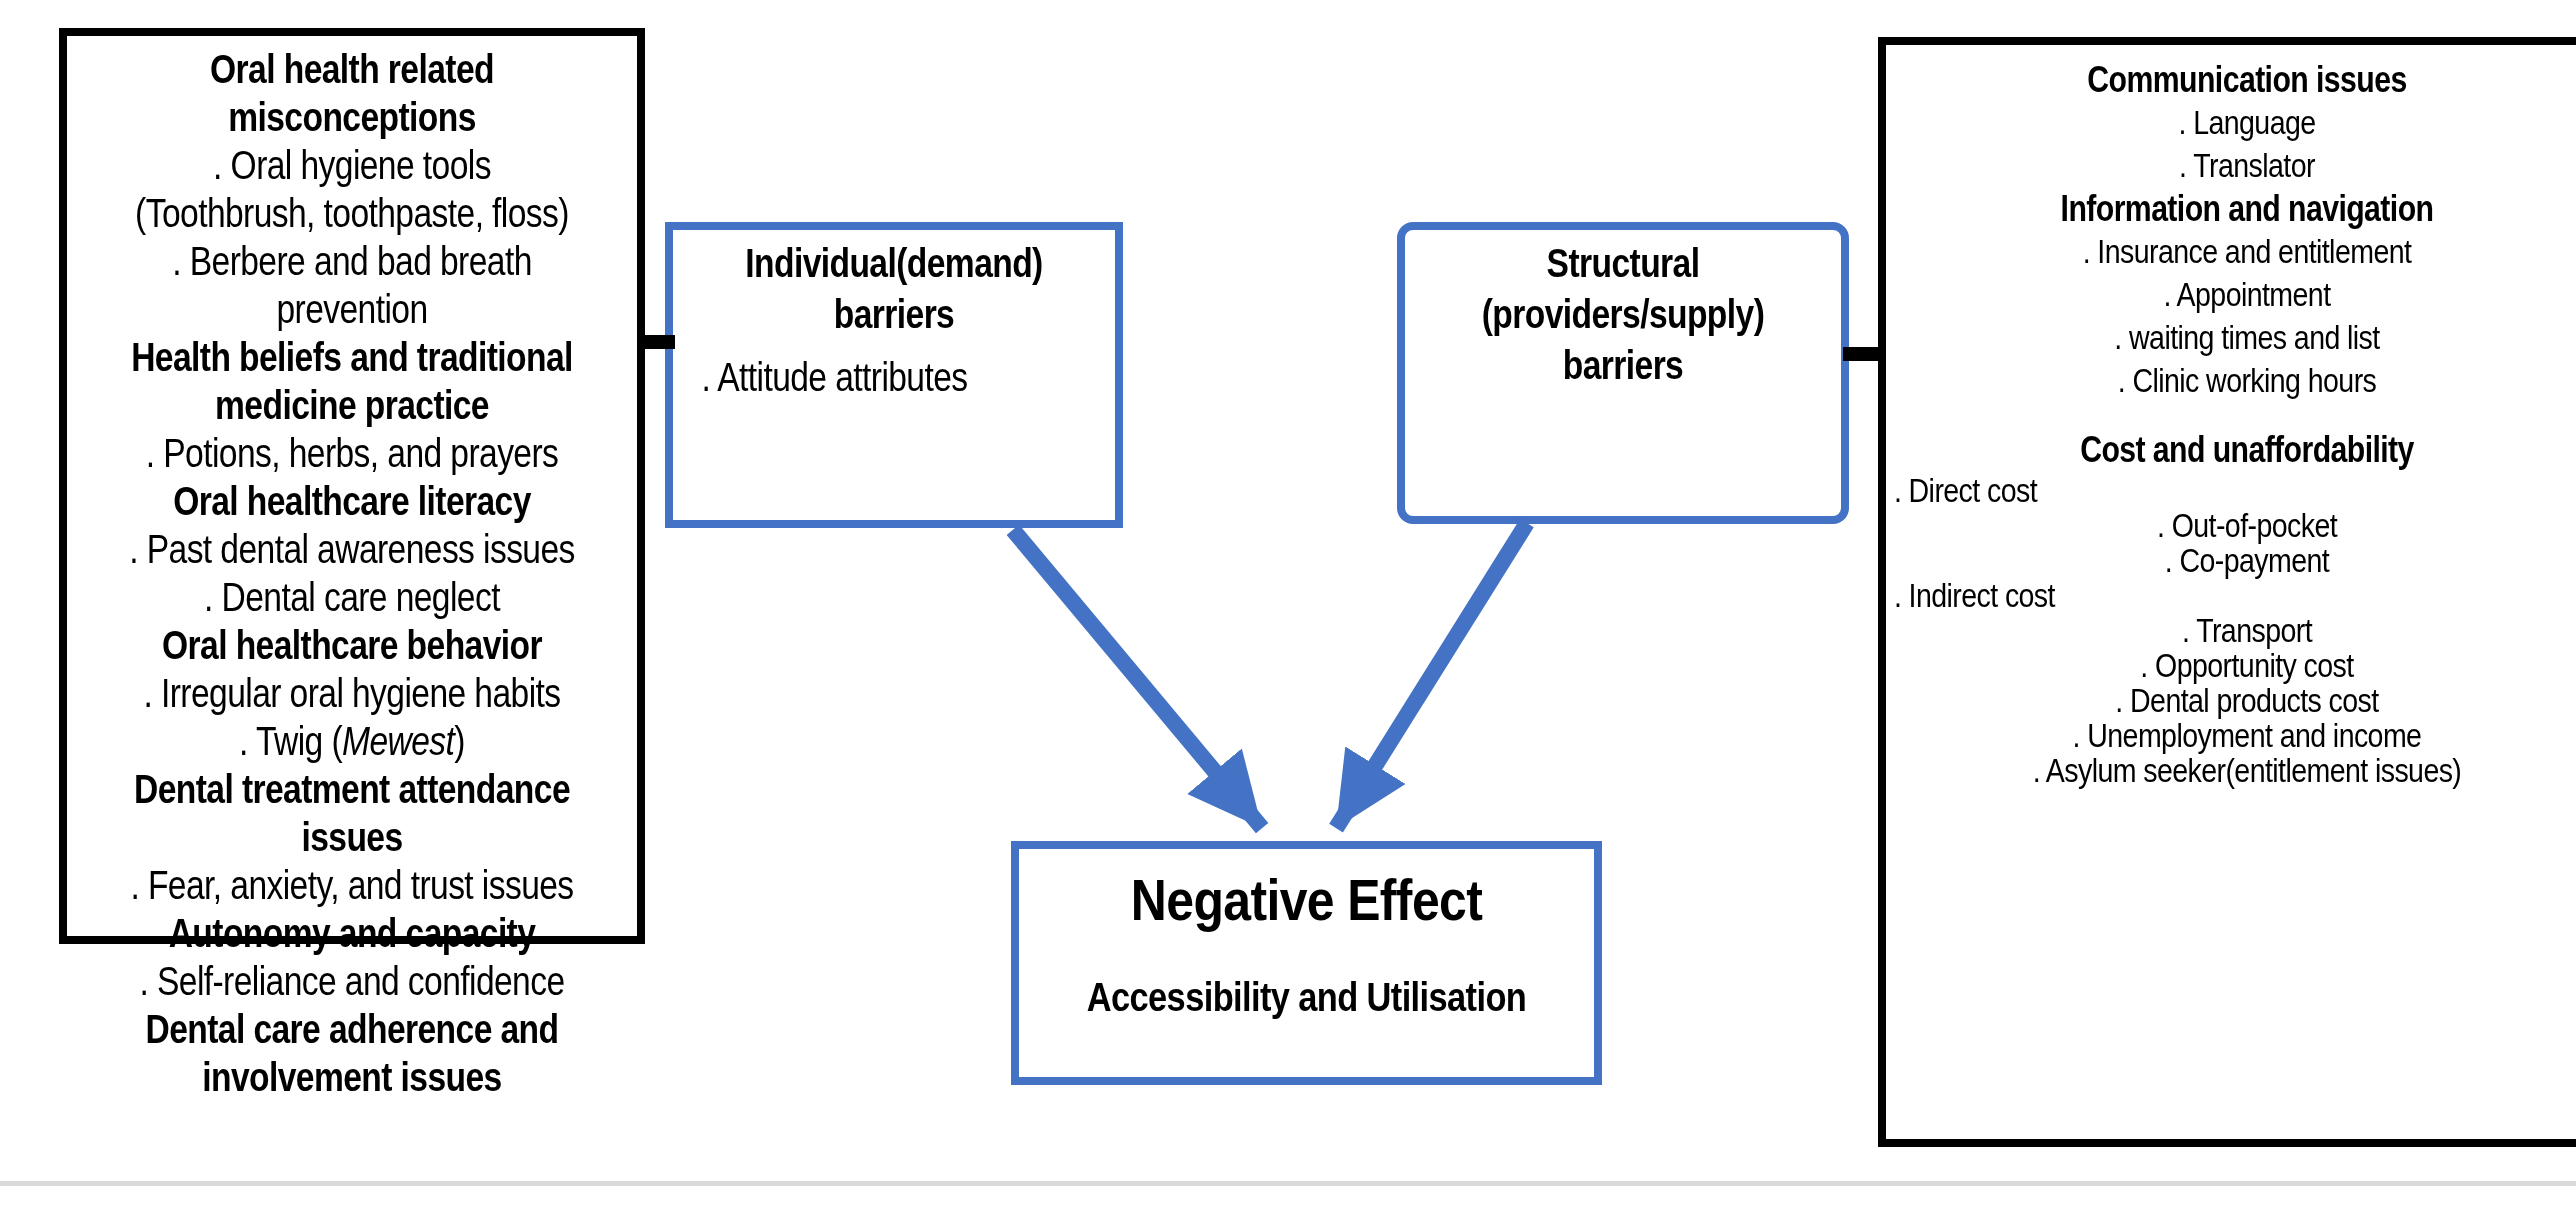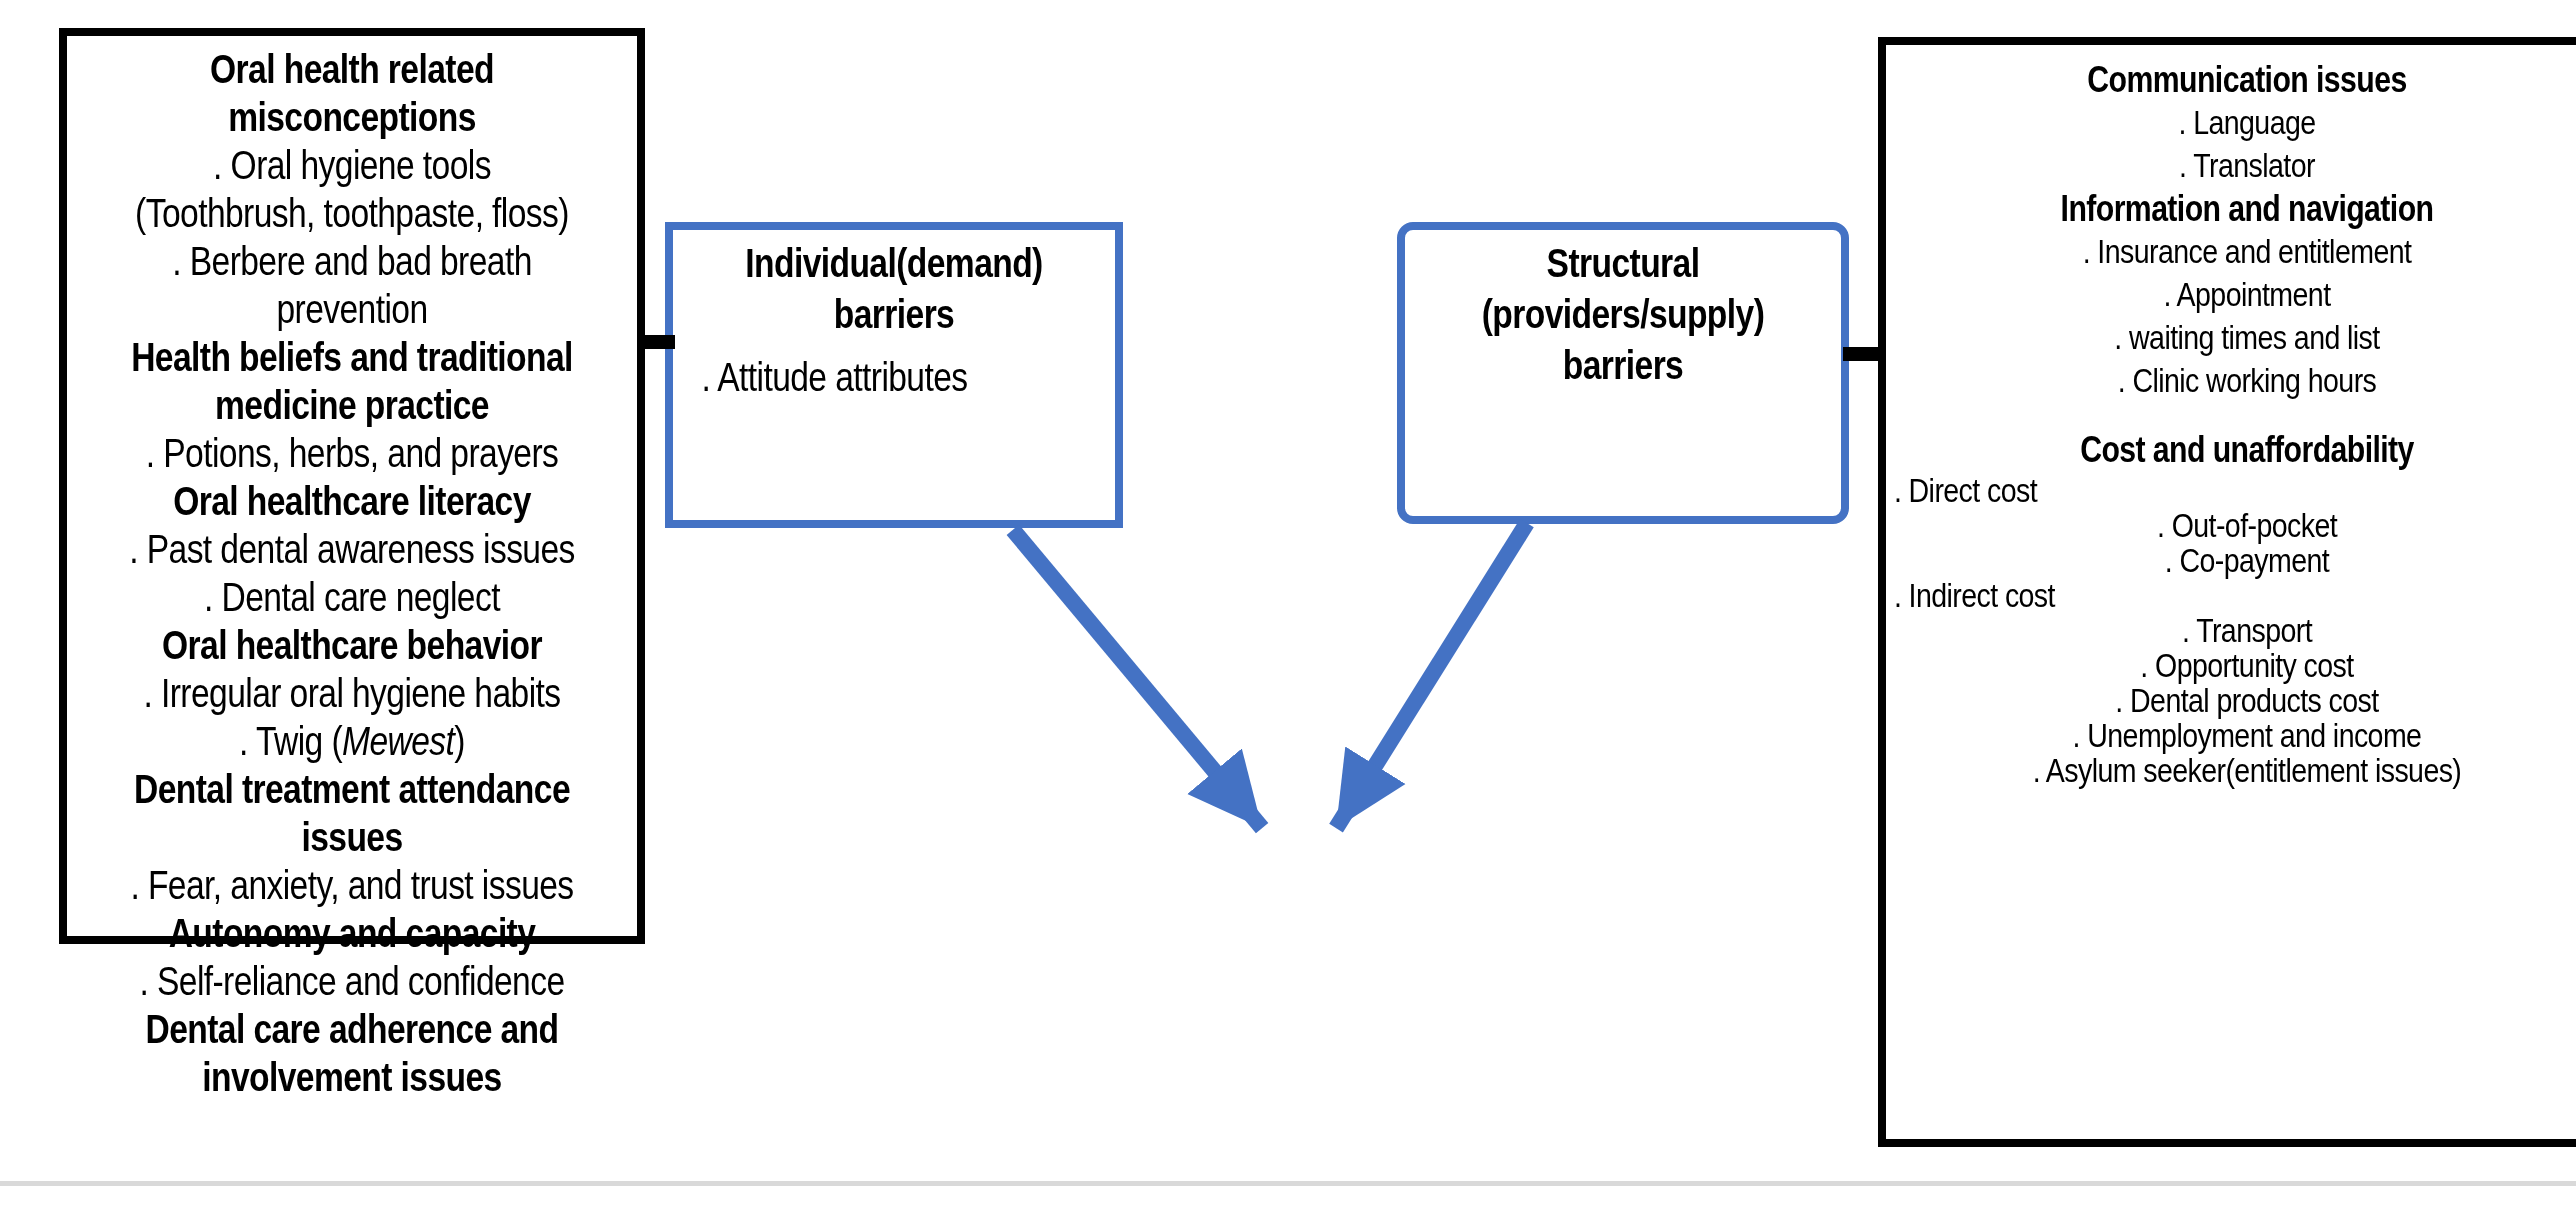--- a/index.html
+++ b/index.html
@@ -126,20 +126,26 @@
           <div class="ln al">. Indirect cost</div>
           <div class="ln">. Transport</div>
           <div class="ln">. Opportunity cost</div>
           <div class="ln">. Dental products cost</div>
           <div class="ln">. Unemployment and income</div>
           <div class="ln">. Asylum seeker(entitlement issues)</div>
         </div>
     </div>
   </div>
 
+  <div id="outcome-box" class="bbox blue-box">
+    <div class="content">
+      <div class="outcome-title">Negative Effect</div>
+      <div class="outcome-sub">Accessibility and Utilisation</div>
+    </div>
+  </div>
 
   <div id="connector-left" class="connector"></div>
   <div id="connector-right" class="connector"></div>
 
   <svg id="arrows" width="2576" height="1206" viewBox="0 0 3833 1794">
     <defs>
       <marker id="ah" viewBox="0 0 6 6" refX="4.6" refY="3" markerWidth="6" markerHeight="6" orient="auto" markerUnits="strokeWidth">
         <path class="head" d="M0,0.8 L4.6,3 L0,5.2 Z"></path>
       </marker>
     </defs>

